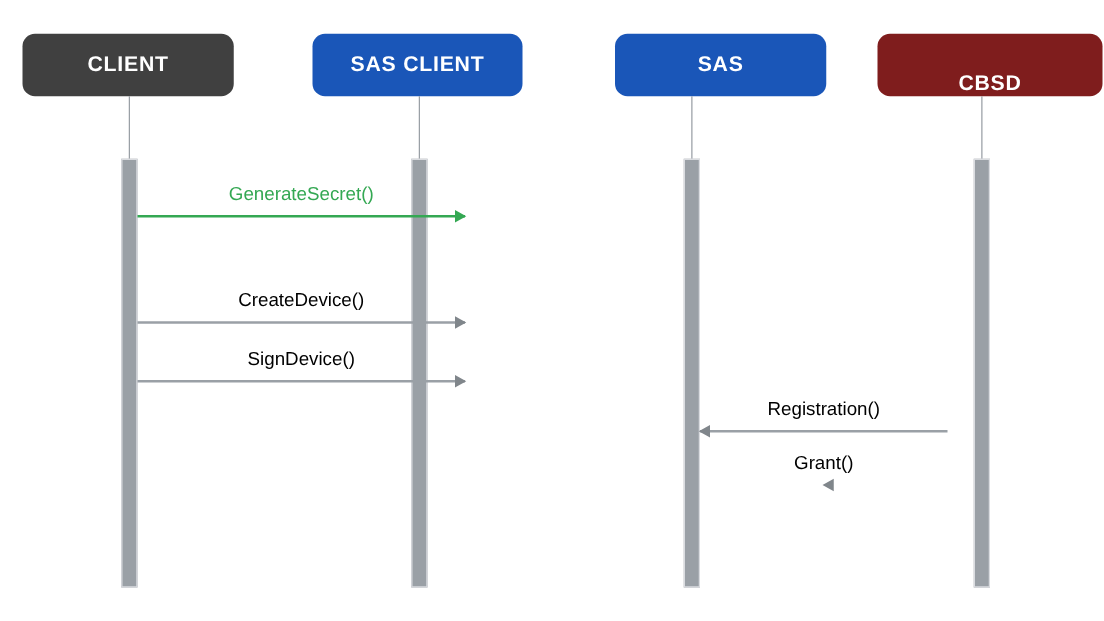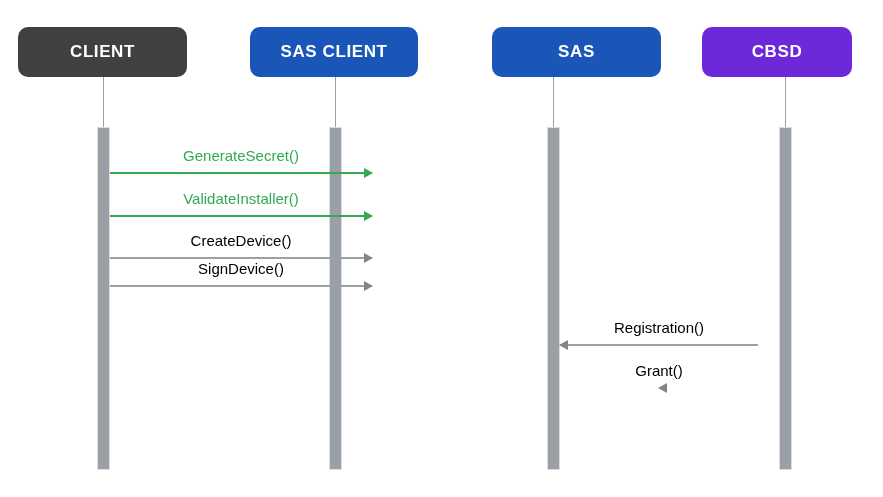--- a/index.html
+++ b/index.html
@@ -22,21 +22,21 @@
     align-items: center;
     justify-content: center;
     color: #ffffff;
     font-weight: 700;
     font-size: 17px;
     letter-spacing: 0.6px;
   }
   .actor-client     { left: 18px;  width: 169px; background: #404040; }
   .actor-sas-portal { left: 250px; width: 168px; background: #1A56B8; }
   .actor-sas        { left: 492px; width: 169px; background: #1A56B8; }
-  .actor-cbsd       { left: 702px; width: 150px; background: #6d28d9; }
+  .actor-cbsd       { left: 702px; width: 180px; background: #7f1d1d; align-items: flex-end; }
 
   
   .lifeline {
     position: absolute;
     top: 77px;
     height: 50px;
     width: 1px;
     background: #9AA0A6;
   }
   .lifeline-1 { left: 103px; }
@@ -90,21 +90,21 @@
   .msg-green .msg-label { color: #34A853; }
   .msg-green .msg-line  { border-top-color: #34A853; }
   .msg-green .arrowhead-right { border-left-color: #34A853; }
 
   
   .msg-left-group  { left: 110px; width: 262px; }
   .msg-right-group { left: 560px; width: 198px; }
   .msg-1 { top: 147px; }
   .msg-2 { top: 190px; }
   .msg-3 { top: 232px; }
-  .msg-4 { top: 260px; }
+  .msg-4 { top: 279px; }
   .msg-5 { top: 319px; }
   .msg-6 { top: 362px; align-items: center; }
 </style>
 </head>
 <body>
 
 <div class="diagram">
 
   <div class="actor actor-client">
     <span>CLIENT</span>
@@ -129,26 +129,20 @@
   <div class="activation activation-3"></div>
   <div class="activation activation-4"></div>
 
   <div class="message msg-left-group msg-1 msg-green">
     <div class="msg-label">GenerateSecret()</div>
     <div class="msg-line">
       <span class="arrowhead arrowhead-right"></span>
     </div>
   </div>
 
-  <div class="message msg-left-group msg-2 msg-green">
-    <div class="msg-label">ValidateInstaller()</div>
-    <div class="msg-line">
-      <span class="arrowhead arrowhead-right"></span>
-    </div>
-  </div>
 
   <div class="message msg-left-group msg-3">
     <div class="msg-label">CreateDevice()</div>
     <div class="msg-line">
       <span class="arrowhead arrowhead-right"></span>
     </div>
   </div>
 
   <div class="message msg-left-group msg-4">
     <div class="msg-label">SignDevice()</div>

